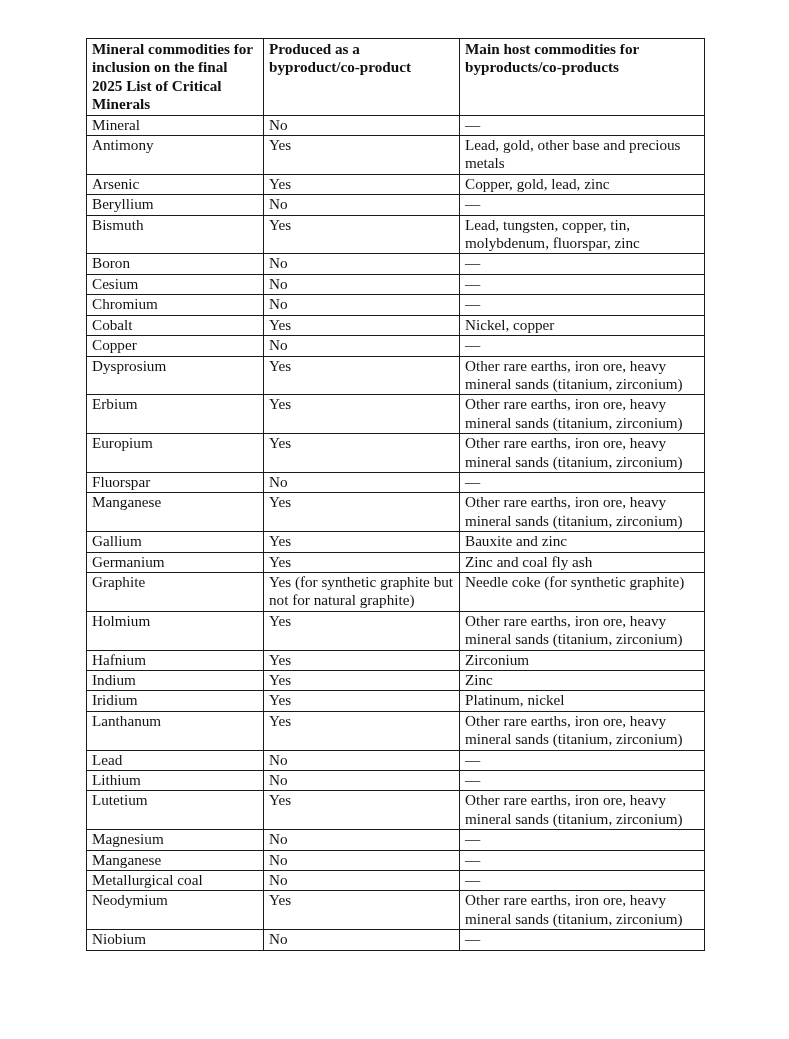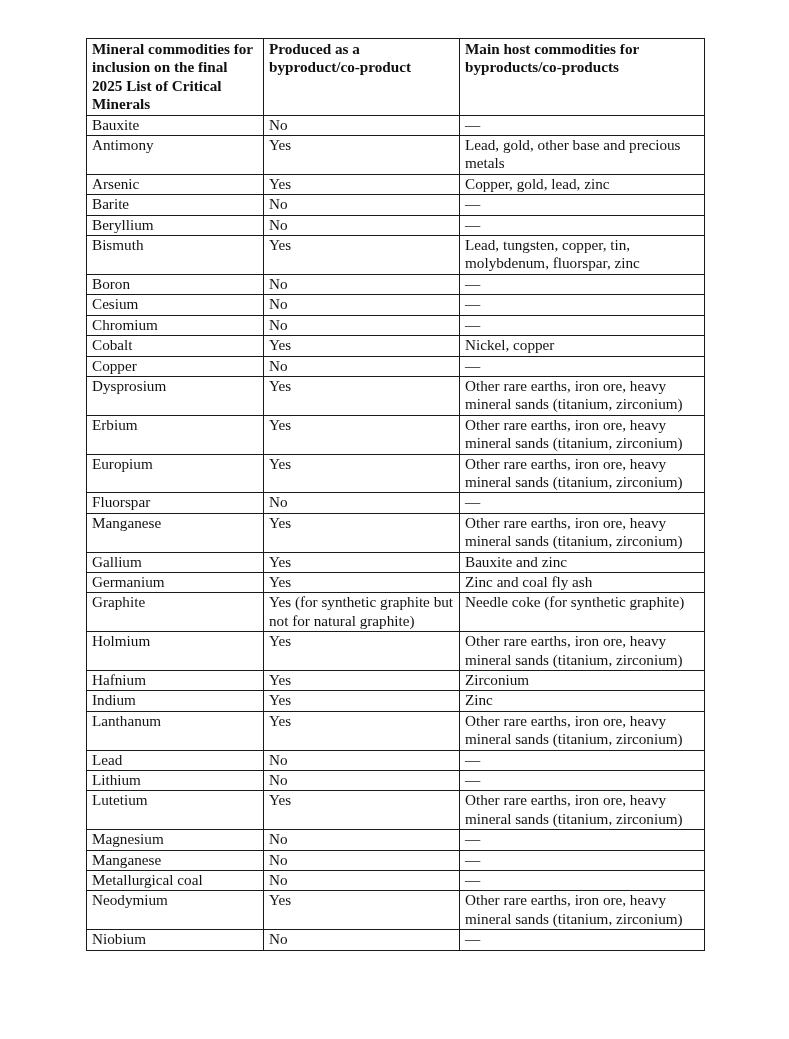--- a/index.html
+++ b/index.html
@@ -38,38 +38,33 @@
       </colgroup>
     <thead>
       <tr>
         <th>Mineral commodities for inclusion on the final 2025 List of Critical Minerals</th>
         <th>Produced as a byproduct/co-product</th>
         <th>Main host commodities for byproducts/co-products</th>
       </tr>
     </thead>
     <tbody id="tbody">
         <tr>
-          <td>Bauxite</td>
+          <td>Mineral</td>
           <td>No</td>
           <td>—</td>
         </tr>
         <tr>
           <td>Antimony</td>
           <td>Yes</td>
           <td>Lead, gold, other base and precious metals</td>
         </tr>
         <tr>
           <td>Arsenic</td>
           <td>Yes</td>
           <td>Copper, gold, lead, zinc</td>
-        </tr>
-        <tr>
-          <td>Barite</td>
-          <td>No</td>
-          <td>—</td>
         </tr>
         <tr>
           <td>Beryllium</td>
           <td>No</td>
           <td>—</td>
         </tr>
         <tr>
           <td>Bismuth</td>
           <td>Yes</td>
           <td>Lead, tungsten, copper, tin, molybdenum, fluorspar, zinc</td>
@@ -146,20 +141,25 @@
         </tr>
         <tr>
           <td>Hafnium</td>
           <td>Yes</td>
           <td>Zirconium</td>
         </tr>
         <tr>
           <td>Indium</td>
           <td>Yes</td>
           <td>Zinc</td>
+        </tr>
+        <tr>
+          <td>Iridium</td>
+          <td>Yes</td>
+          <td>Platinum, nickel</td>
         </tr>
         <tr>
           <td>Lanthanum</td>
           <td>Yes</td>
           <td>Other rare earths, iron ore, heavy mineral sands (titanium, zirconium)</td>
         </tr>
         <tr>
           <td>Lead</td>
           <td>No</td>
           <td>—</td>

